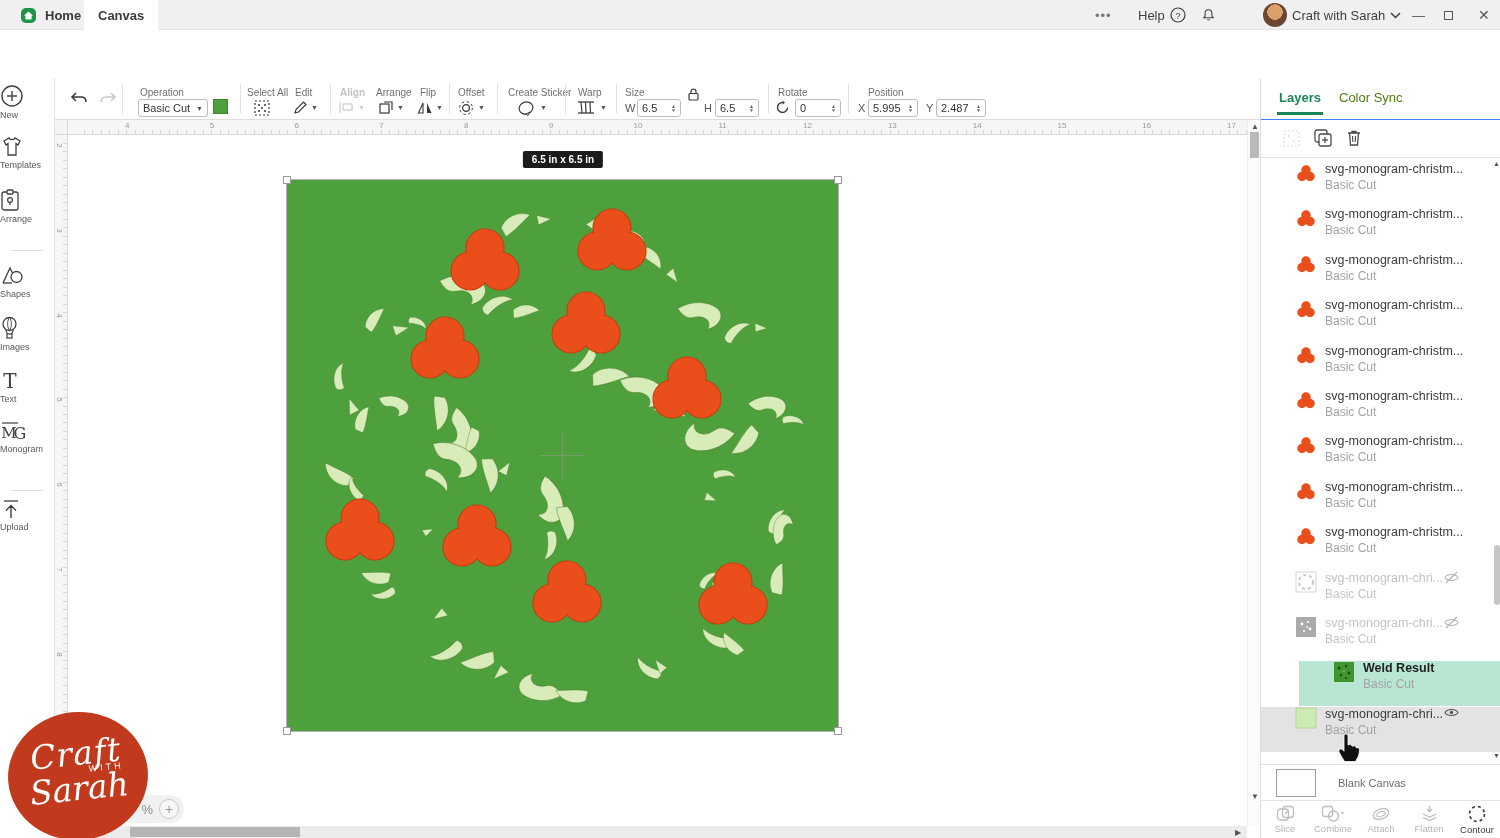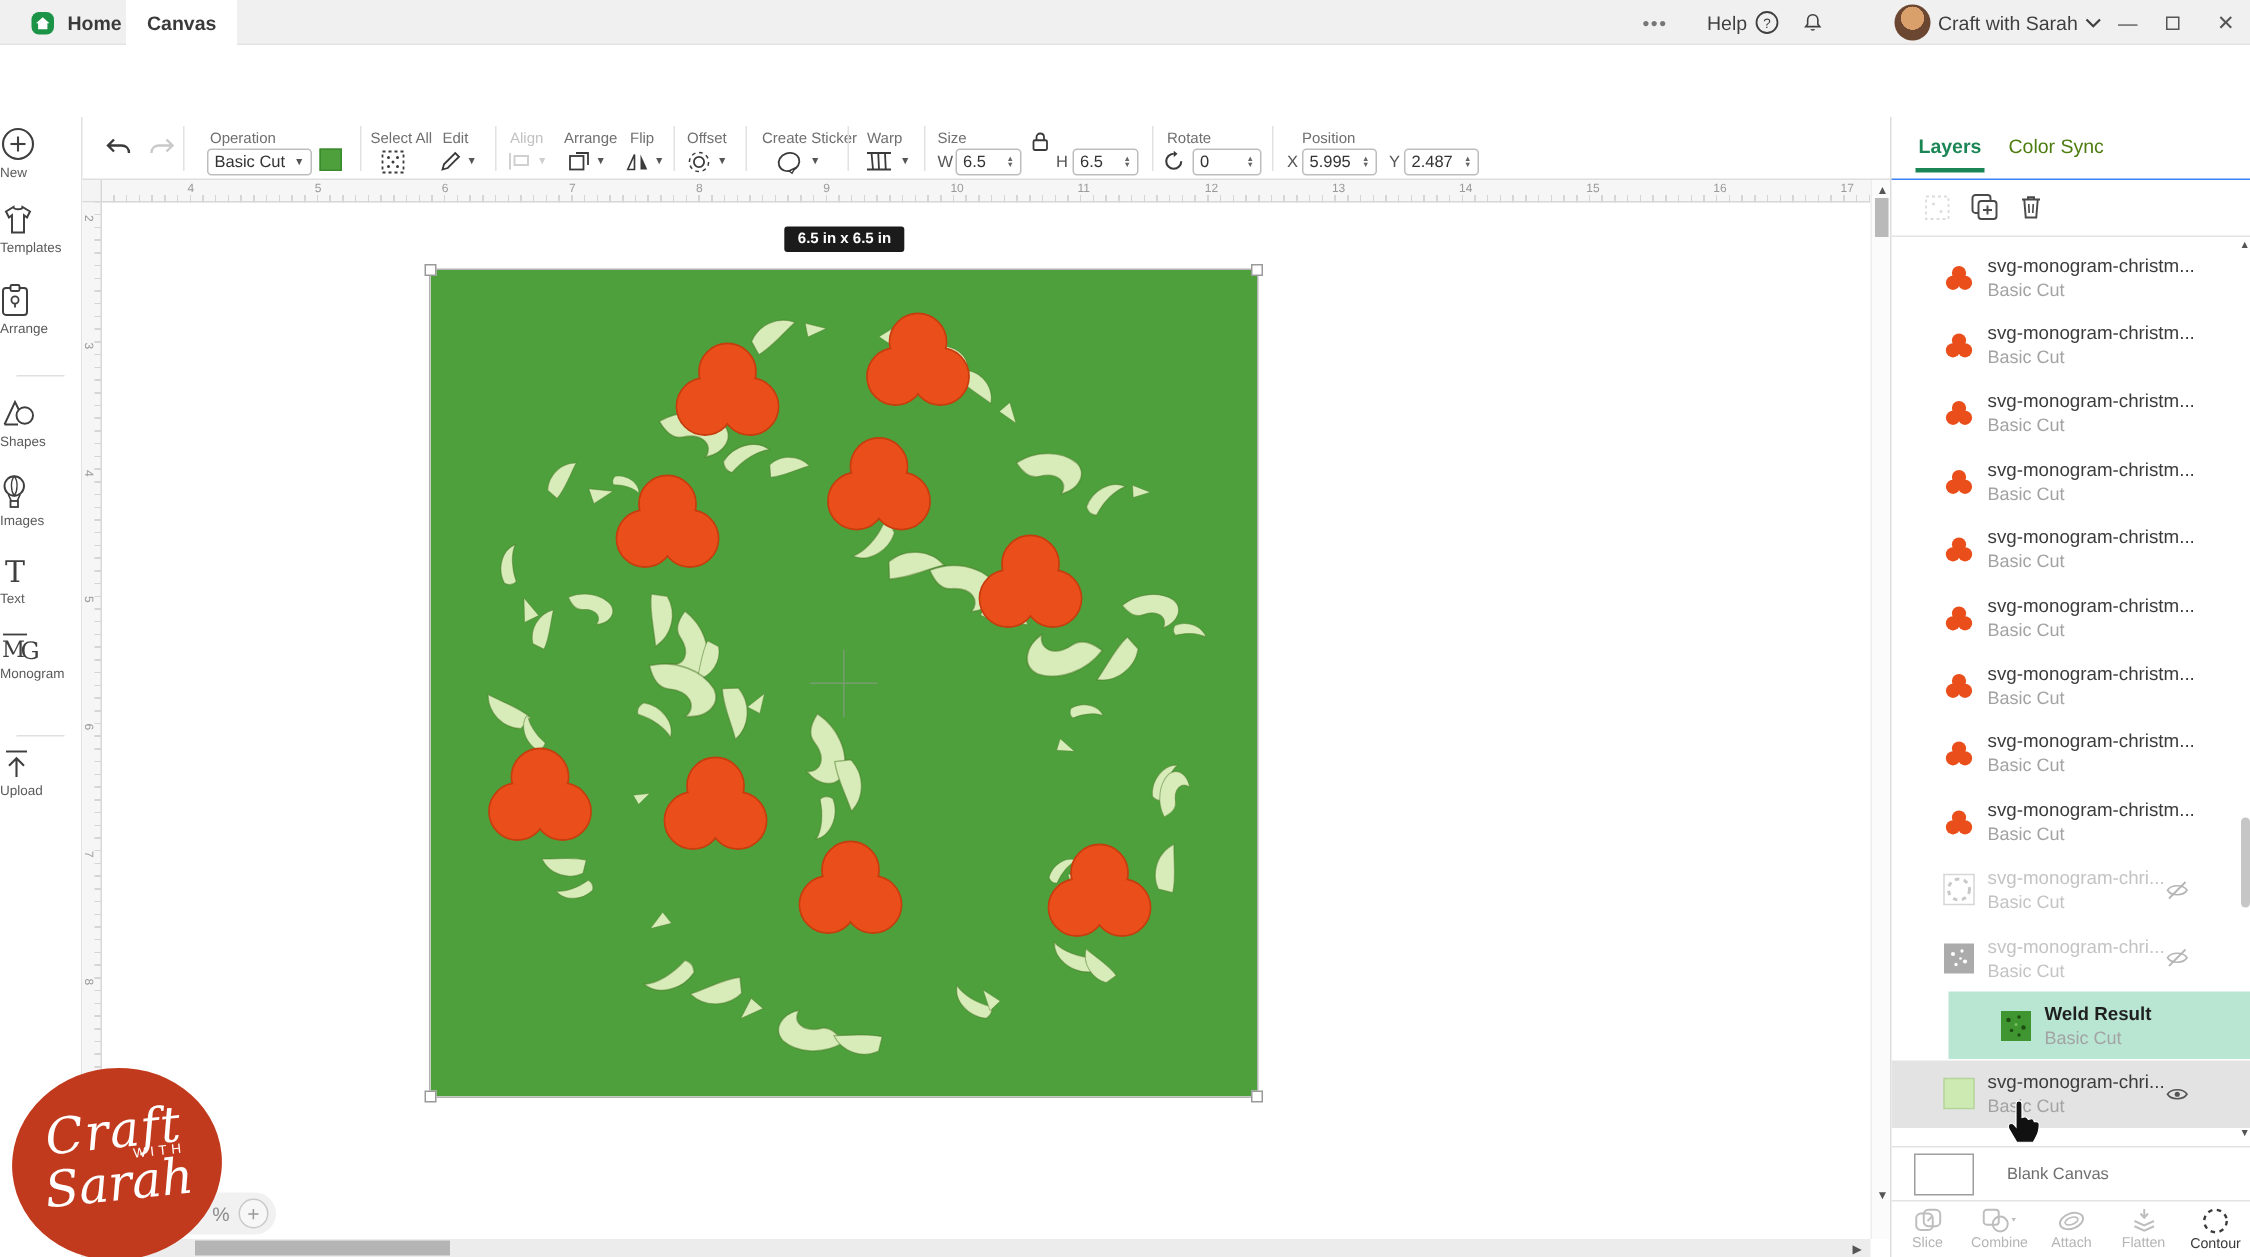--- a/index.html
+++ b/index.html
@@ -18,21 +18,21 @@
   
   #projheader { left:0; top:30px; width:1500px; height:48px; background:#fff; border-bottom:1px solid #e7e7e7; }
   #proj-title { position:absolute; left:22px; top:14px; font-size:17px; font-weight:bold; color:#2b2b2b; }
   .hdr-item { position:absolute; top:14px; height:22px; display:flex; align-items:center; gap:6px; font-size:13px; color:#3f3f3f; }
   #make-btn { position:absolute; left:1380px; top:12px; width:102px; height:29px; background:#15804d; color:#fff;
     border:none; border-radius:15px; font-size:13px; font-weight:bold; display:flex; align-items:center; justify-content:center; }
 
   
   #toolbar { left:55px; top:78px; width:1205px; height:42px; background:#fff; border-bottom:1px solid #dedede; }
   .tb-label { position:absolute; font-size:10px; color:#6f6f6f; white-space:nowrap; }
-  .tb-label.dis { color:#c2c2c2; }
+  .tb-label.dis { color:#c2c2c2;font-weight:bold; }
   .tb-sep { position:absolute; top:6px; width:1px; height:30px; background:#e2e2e2; }
   .tb-ic { position:absolute; color:#3d3d3d; }
   .caret { font-size:7px; color:#555; }
   .numbox { position:absolute; height:18px; border:1px solid #bdbdbd; border-radius:3px; background:#fff;
     font-size:11px; color:#333; display:flex; align-items:center; padding:0 4px; justify-content:space-between; }
   .stepper { display:flex; flex-direction:column; line-height:4px; font-size:5px; color:#666; margin-left:4px; }
   .fieldlbl { font-size:11px; color:#555; }
 
   
   #sidebar { left:0; top:78px; width:55px; height:760px; background:#fff; border-right:1px solid #e2e2e2; }
@@ -63,21 +63,21 @@
 
   
   #rpanel { left:1260px; top:78px; width:240px; height:760px; background:#fff; border-left:1px solid #dedede; }
   .rtab { position:absolute; top:12px; font-size:13px; }
   #rtab-layers { left:18px; color:#1b8655; font-weight:bold; }
   #rtab-layers::after { content:""; position:absolute; left:-2px; right:-2px; bottom:-10px; height:3px; background:#1b8655; }
   #rtab-colorsync { left:78px; color:#4d7c0f; }
   #rtabs-row { position:absolute; left:0; top:0; width:240px; height:42px; border-bottom:1px solid #3b82f6; }
   #ricons-row { position:absolute; left:0; top:42px; width:240px; height:38px; border-bottom:1px solid #e3e3e3; }
   #layer-list { position:absolute; left:0; top:80px; width:240px; height:606px; overflow:hidden; }
-  .lrow { position:absolute; left:0; width:229px; height:45px; display:flex; align-items:center; padding-left:34px; }
+  .lrow { position:absolute; left:0; width:229px; height:45px; display:flex; padding-left:34px; }
   .lrow .thumb { width:22px; height:22px; flex:0 0 22px; margin-right:8px; }
   .lrow .txt .t1 { font-size:12.5px; color:#3c3c3c; }
   .lrow .txt .t2 { font-size:12px; color:#a3a3a3; margin-top:2px; }
   .lrow.hiddenrow .txt .t1, .lrow.hiddenrow .txt .t2 { color:#c4c4c4; }
   .lrow.weld { background:#b9e6d3; width:240px; }
   .lrow.weld .txt .t1 { font-weight:bold; color:#1f1f1f; }
   .lrow.sel { background:#e3e3e3; width:240px; }
   .roweye { position:absolute; left:183px; }
   #blankrow { position:absolute; left:0; top:686px; width:240px; height:36px; border-top:1px solid #e3e3e3; display:flex; align-items:center; }
   #blank-thumb { width:40px; height:28px; background:#fff; border:1px solid #9e9e9e; margin-left:15px; }

